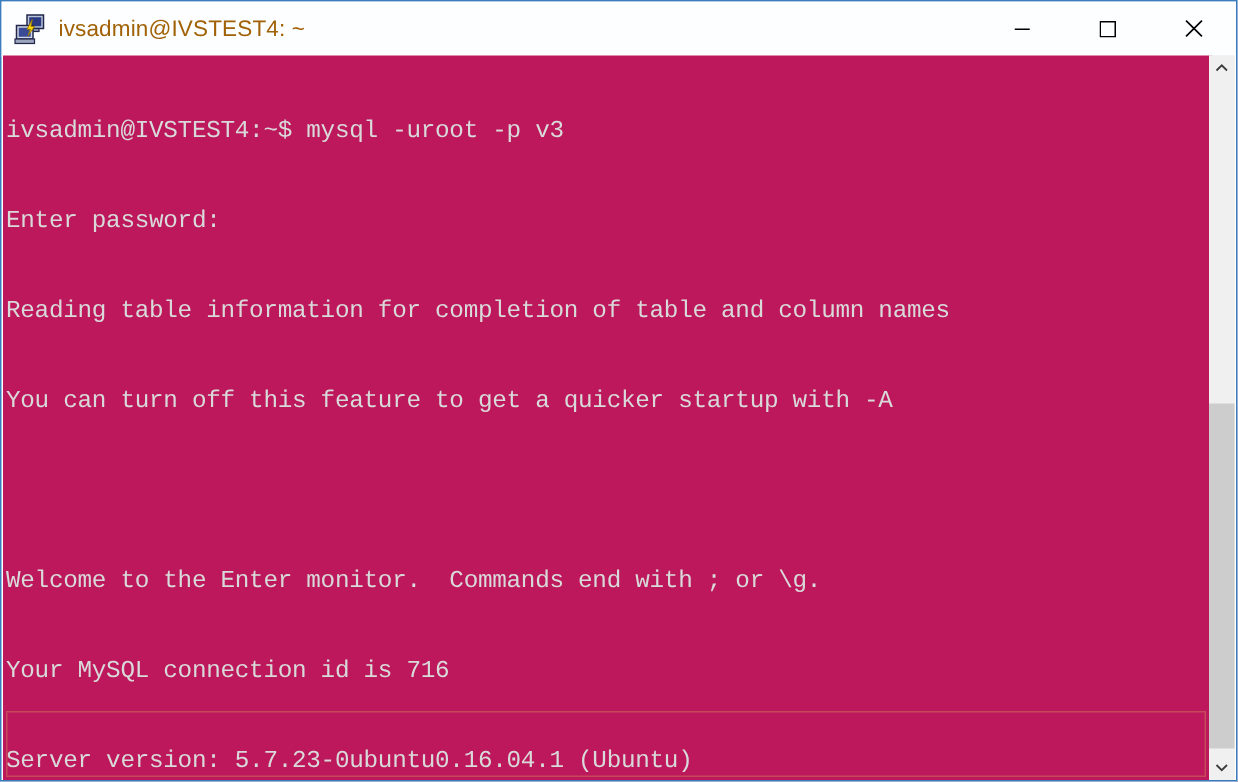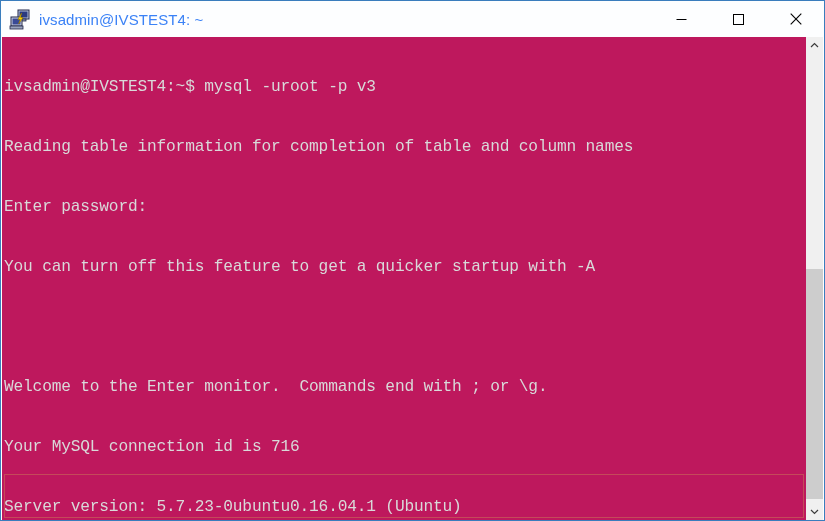--- a/index.html
+++ b/index.html
@@ -41,21 +41,21 @@
     width: 22px;
     height: 22px;
     margin-left: 8px;
     margin-right: 8px;
     flex: 0 0 auto;
     position: relative;
   }
   #title-text {
     font-family: "Liberation Sans", sans-serif;
     font-size: 15px;
-    color: #3b82f6;
+    color: #a16207;
     white-space: nowrap;
     letter-spacing: 0.1px;
     text-align: center;
   }
   #win-controls {
     position: absolute;
     right: 0;
     top: 0;
     height: 36px;
     display: flex;
@@ -186,22 +186,22 @@
           <line x1="0.7" y1="0.7" x2="11.3" y2="11.3" stroke="#000" stroke-width="1.1"></line>
           <line x1="11.3" y1="0.7" x2="0.7" y2="11.3" stroke="#000" stroke-width="1.1"></line>
         </svg>
       </div>
     </div>
   </div>
 
   <div id="terminal">
     <div id="term-text">
       <div class="tline">ivsadmin@IVSTEST4:~$ mysql -uroot -p v3</div>
+      <div class="tline">Enter password:</div>
       <div class="tline">Reading table information for completion of table and column names</div>
-      <div class="tline">Enter password:</div>
       <div class="tline">You can turn off this feature to get a quicker startup with -A</div>
       <div class="tline blank"></div>
       <div class="tline">Welcome to the Enter monitor.  Commands end with ; or \g.</div>
       <div class="tline">Your MySQL connection id is 716</div>
       <div class="tline">Server version: 5.7.23-0ubuntu0.16.04.1 (Ubuntu)</div>
       
       
       
       
       

